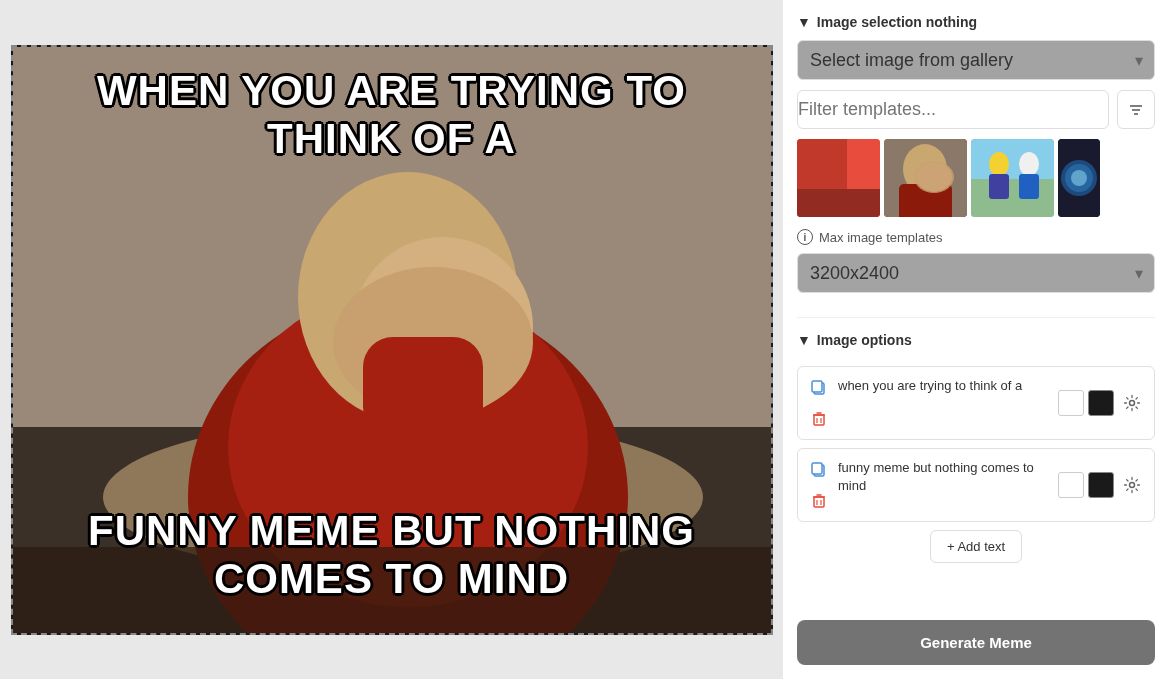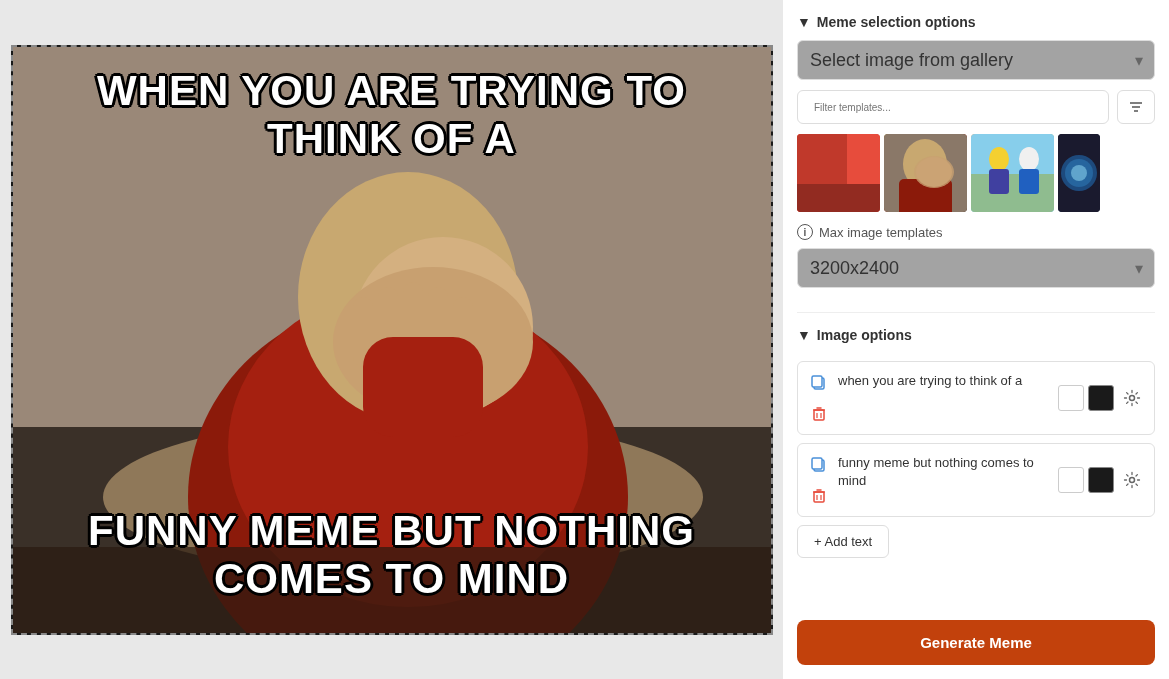--- a/index.html
+++ b/index.html
@@ -152,24 +152,24 @@
 
     
     .filter-row {
       display: flex;
       gap: 8px;
       margin-bottom: 10px;
     }
 
     .filter-input {
       flex: 1;
-      padding: 8px 16px;
+      padding: 8px 0;
       border: 1px solid #ddd;
       border-radius: 6px;
-      font-size: 10px;
+      font-size: 18px;
       color: #999;
       outline: none;
     }
 
     .filter-btn {
       padding: 8px 10px;
       border: 1px solid #ddd;
       border-radius: 6px;
       background: white;
       cursor: pointer;
@@ -330,21 +330,21 @@
       cursor: pointer;
       display: flex;
       align-items: center;
       gap: 4px;
     }
 
     
     .generate-btn {
       width: 100%;
       padding: 14px;
-      background: #c2410c;
+      background: #737373;
       color: white;
       border: none;
       border-radius: 8px;
       font-size: 15px;
       font-weight: 600;
       cursor: pointer;
       margin-top: auto;
     }
 
     .section-divider {
@@ -392,21 +392,21 @@
       <div class="meme-text-bottom">FUNNY MEME BUT NOTHING COMES TO MIND</div>
     </div>
   </div>
 </div>
 
 <div class="right-panel">
 
   <div>
     <div class="section-header">
       <span>▼</span>
-      <span>Meme selection options</span>
+      <span>Image selection nothing</span>
     </div>
 
     <div class="dropdown-wrapper">
       <select>
         <option>Select image from gallery</option>
       </select>
       <span class="dropdown-arrow">▾</span>
     </div>
 
     <div class="filter-row">
@@ -537,20 +537,20 @@
         <div class="color-swatch black"></div>
         <button class="settings-btn">
           <svg width="18" height="18" viewBox="0 0 18 18">
             <circle cx="9" cy="9" r="2.5" fill="none" stroke="#666" stroke-width="1.5"></circle>
             <path d="M9 1.5v2M9 14.5v2M1.5 9h2M14.5 9h2M3.6 3.6l1.4 1.4M13 13l1.4 1.4M3.6 14.4l1.4-1.4M13 5l1.4-1.4" stroke="#666" stroke-width="1.3" stroke-linecap="round"></path>
           </svg>
         </button>
       </div>
     </div>
 
-    <div style="display:flex; justify-content:flex-start;">
+    <div style="display:flex; justify-content:center;">
       <button class="add-text-btn">+ Add text</button>
     </div>
   </div>
 
   <button class="generate-btn">Generate Meme</button>
 
 </div>
 
 </body></html>

